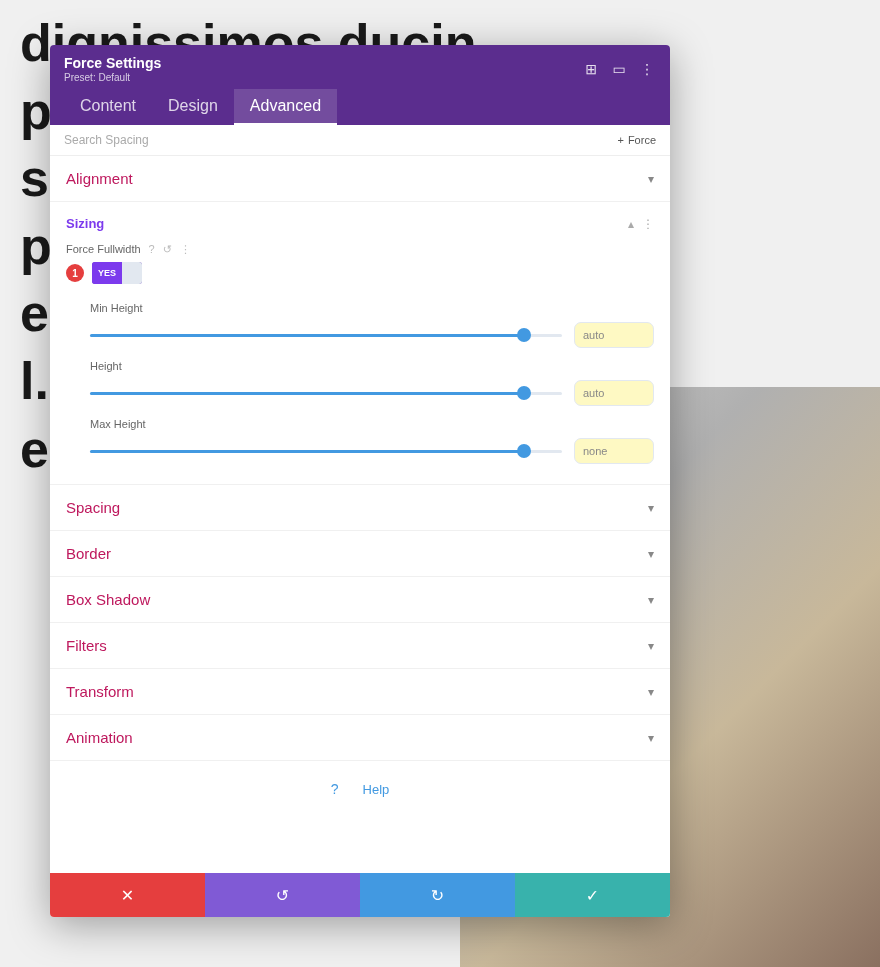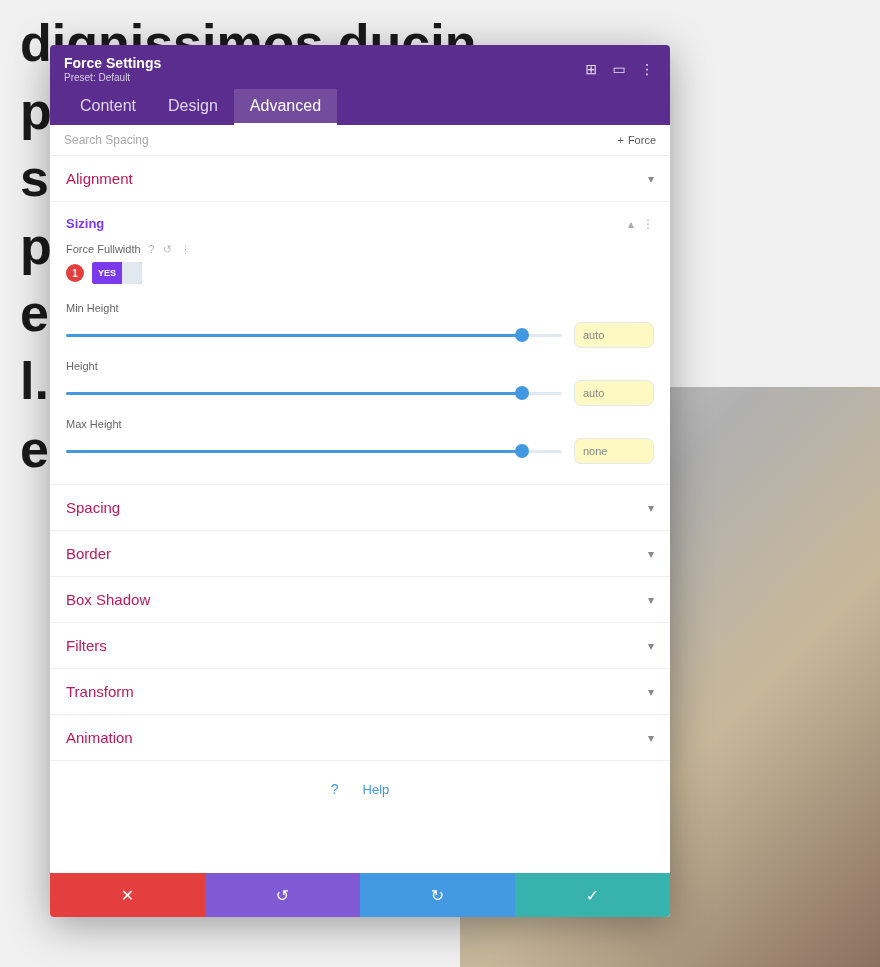--- a/index.html
+++ b/index.html
@@ -271,20 +271,21 @@
       font-weight: 700;
       padding: 0 6px;
       height: 100%;
       display: flex;
       align-items: center;
     }
 
     
     .slider-field {
       padding: 8px 16px 4px 16px;
+      margin-left: 24px;
     }
 
     .slider-label {
       color: #666;
       font-size: 11px;
       margin-bottom: 8px;
     }
 
     .slider-row {
       display: flex;

